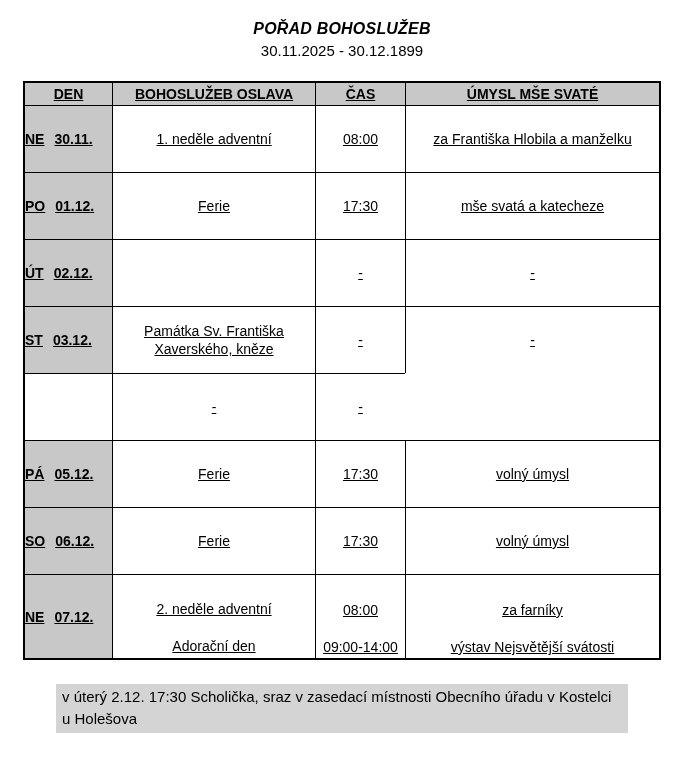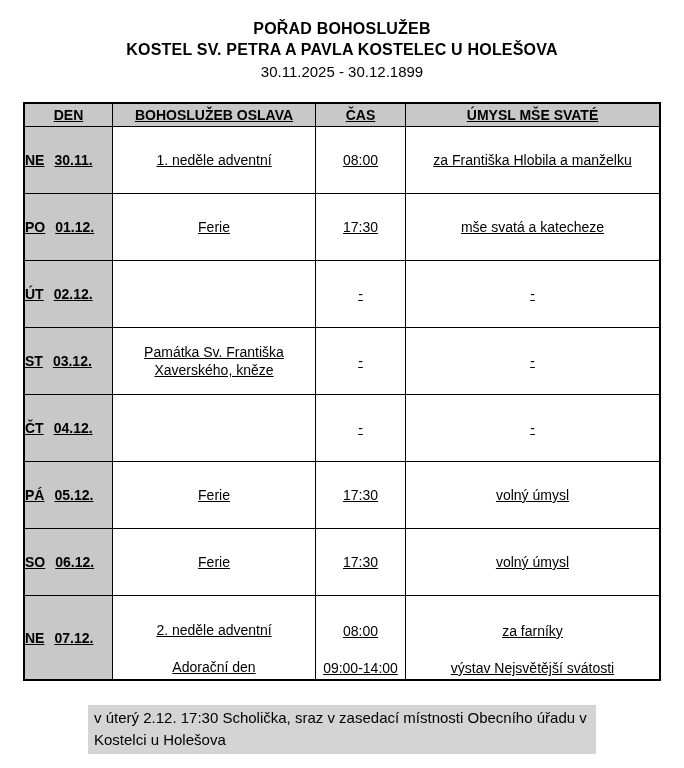--- a/index.html
+++ b/index.html
@@ -14,20 +14,21 @@
   
   .title-block {
     text-align: center;
     padding-top: 18px;
     line-height: 21px;
   }
   .title-main, .title-sub {
     font-size: 16px;
     font-weight: bold;
     letter-spacing: 0.2px;
+    font-style: italic;
   }
   .title-dates {
     font-size: 15px;
     font-weight: normal;
     margin-top: 1px;
   }
 
   
   .schedule {
     width: 638px;
@@ -81,34 +82,33 @@
     align-items: center;
     height: 100%;
     width: 100%;
     padding-bottom: 3px;
   }
   .body-row.tall .stack .line1 { margin: auto 0; padding-top: 6px; }
   .body-row.tall .stack .line2 { }
 
   
   .footer-note {
-    width: 508px;
+    width: 572px;
     margin: 24px auto 0 auto;
     background: #d4d4d4;
     font-size: 15px;
     line-height: 22px;
     padding: 2px 6px 3px 6px;
   }
 </style>
 </head>
 <body>
 
 <div class="title-block">
   <div class="title-main">POŘAD BOHOSLUŽEB</div>
-  <div class="title-sub">KOSTEL SV. PETRA A PAVLA KOSTELEC U HOLEŠOVA</div>
   <div class="title-dates">30.11.2025 - 30.12.1899</div>
 </div>
 
 <div class="schedule">
 
   <div class="t-row head">
     <div class="cell day-col" style="justify-content:center;padding-left:0;">DEN</div>
     <div class="cell" style="background:#c8c8c8;">BOHOSLUŽEB OSLAVA</div>
     <div class="cell" style="background:#c8c8c8;">ČAS</div>
     <div class="cell" style="background:#c8c8c8;">ÚMYSL MŠE SVATÉ</div>
@@ -148,24 +148,20 @@
     <div class="cell day-col">
       <span>ST</span>
       <span>03.12.</span>
     </div>
     <div class="cell celeb-col">Památka Sv. Františka Xaverského, kněze</div>
     <div class="cell">-</div>
     <div class="cell intent-col">-</div>
   </div>
 
   <div class="t-row body-row">
-    <div class="cell day-col">
-      <span>ČT</span>
-      <span>04.12.</span>
-    </div>
     <div class="cell celeb-col"></div>
     <div class="cell">-</div>
     <div class="cell intent-col">-</div>
   </div>
 
   <div class="t-row body-row">
     <div class="cell day-col">
       <span>PÁ</span>
       <span>05.12.</span>
     </div>

